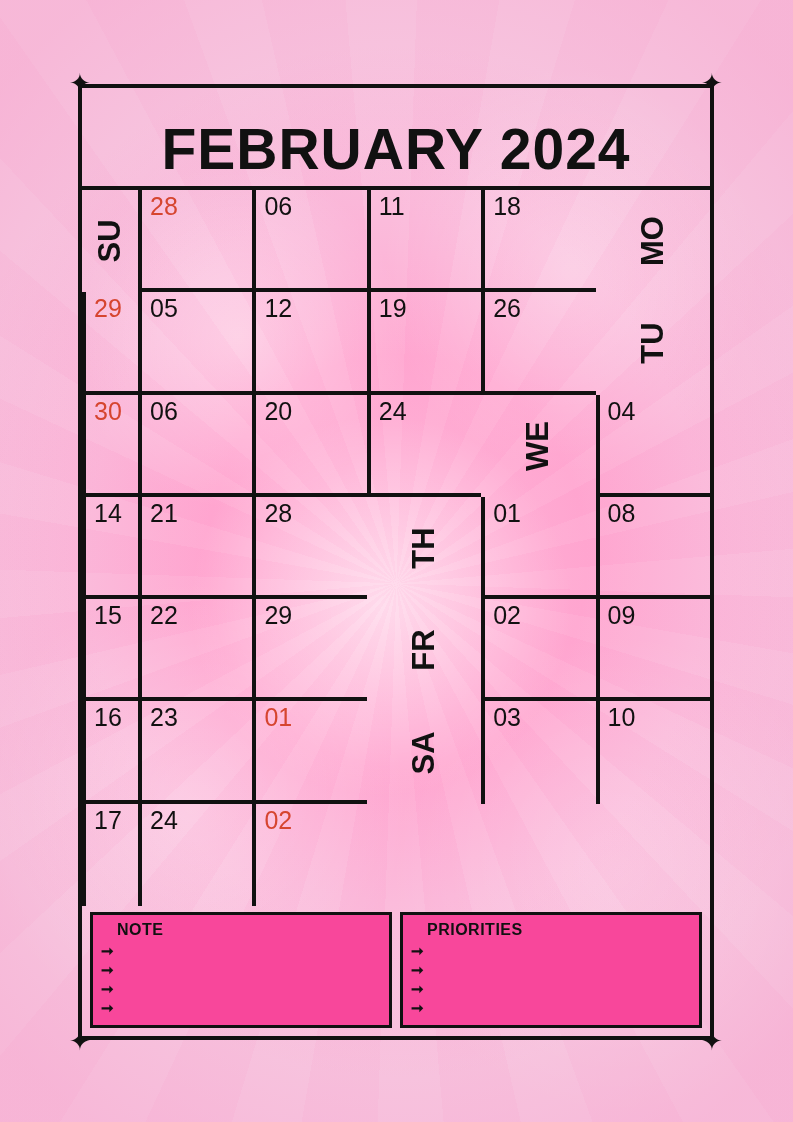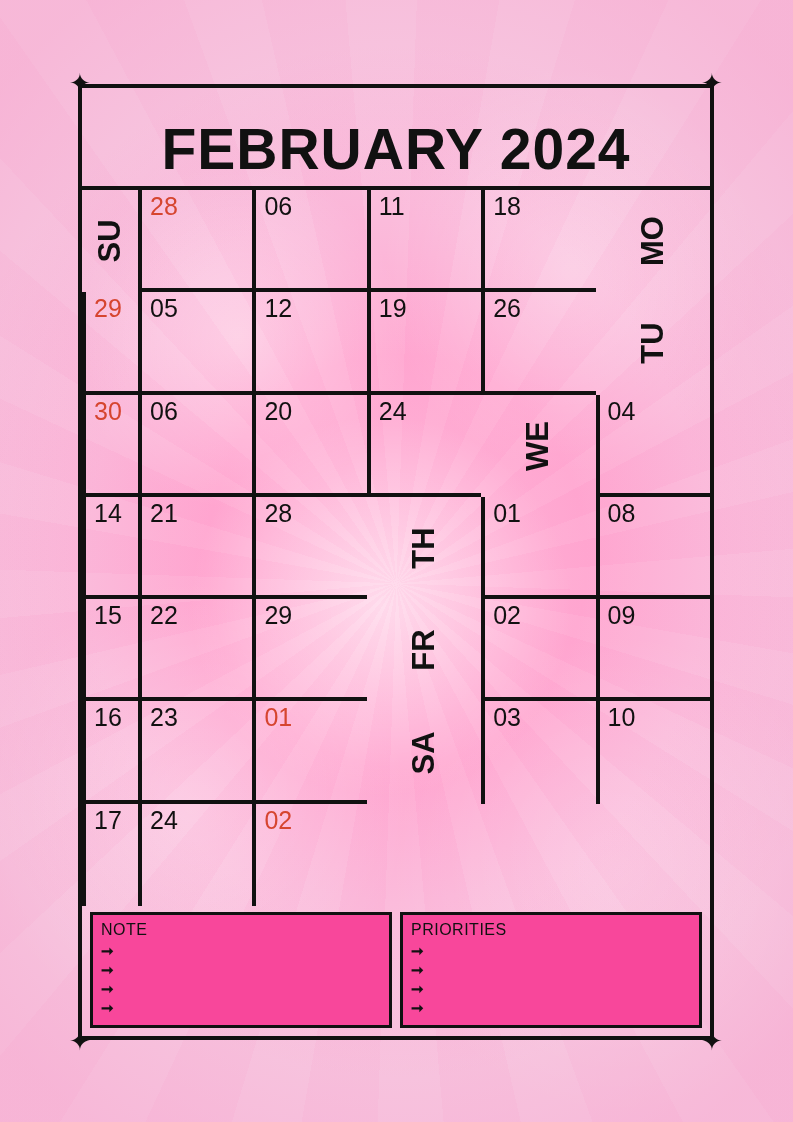--- a/index.html
+++ b/index.html
@@ -162,23 +162,23 @@
   }
   .panel {
     flex: 1;
     background: #f8479b;
     border: 3px solid #111;
     box-sizing: border-box;
     padding: 6px 8px 4px 8px;
     position: relative;
   }
   .panel h3 {
-    margin: 0 0 2px 0;
+    margin: 0 0 2px 16px;
     font-size: 16px;
-    font-weight: normal;
+    font-weight: bold;
     letter-spacing: .5px;
     color: #111;
   }
   .arrow-row {
     display: block;
     font-size: 15px;
     line-height: 19px;
     color: #111;
     font-weight: bold;
   }

